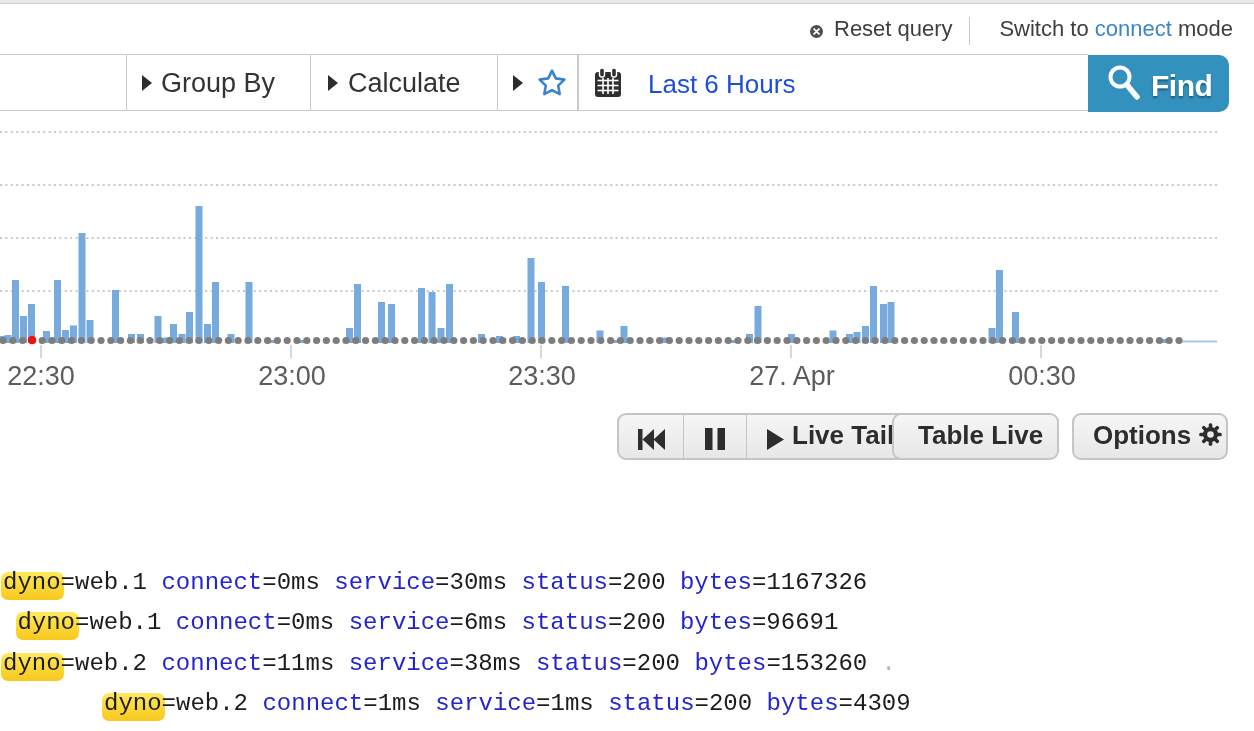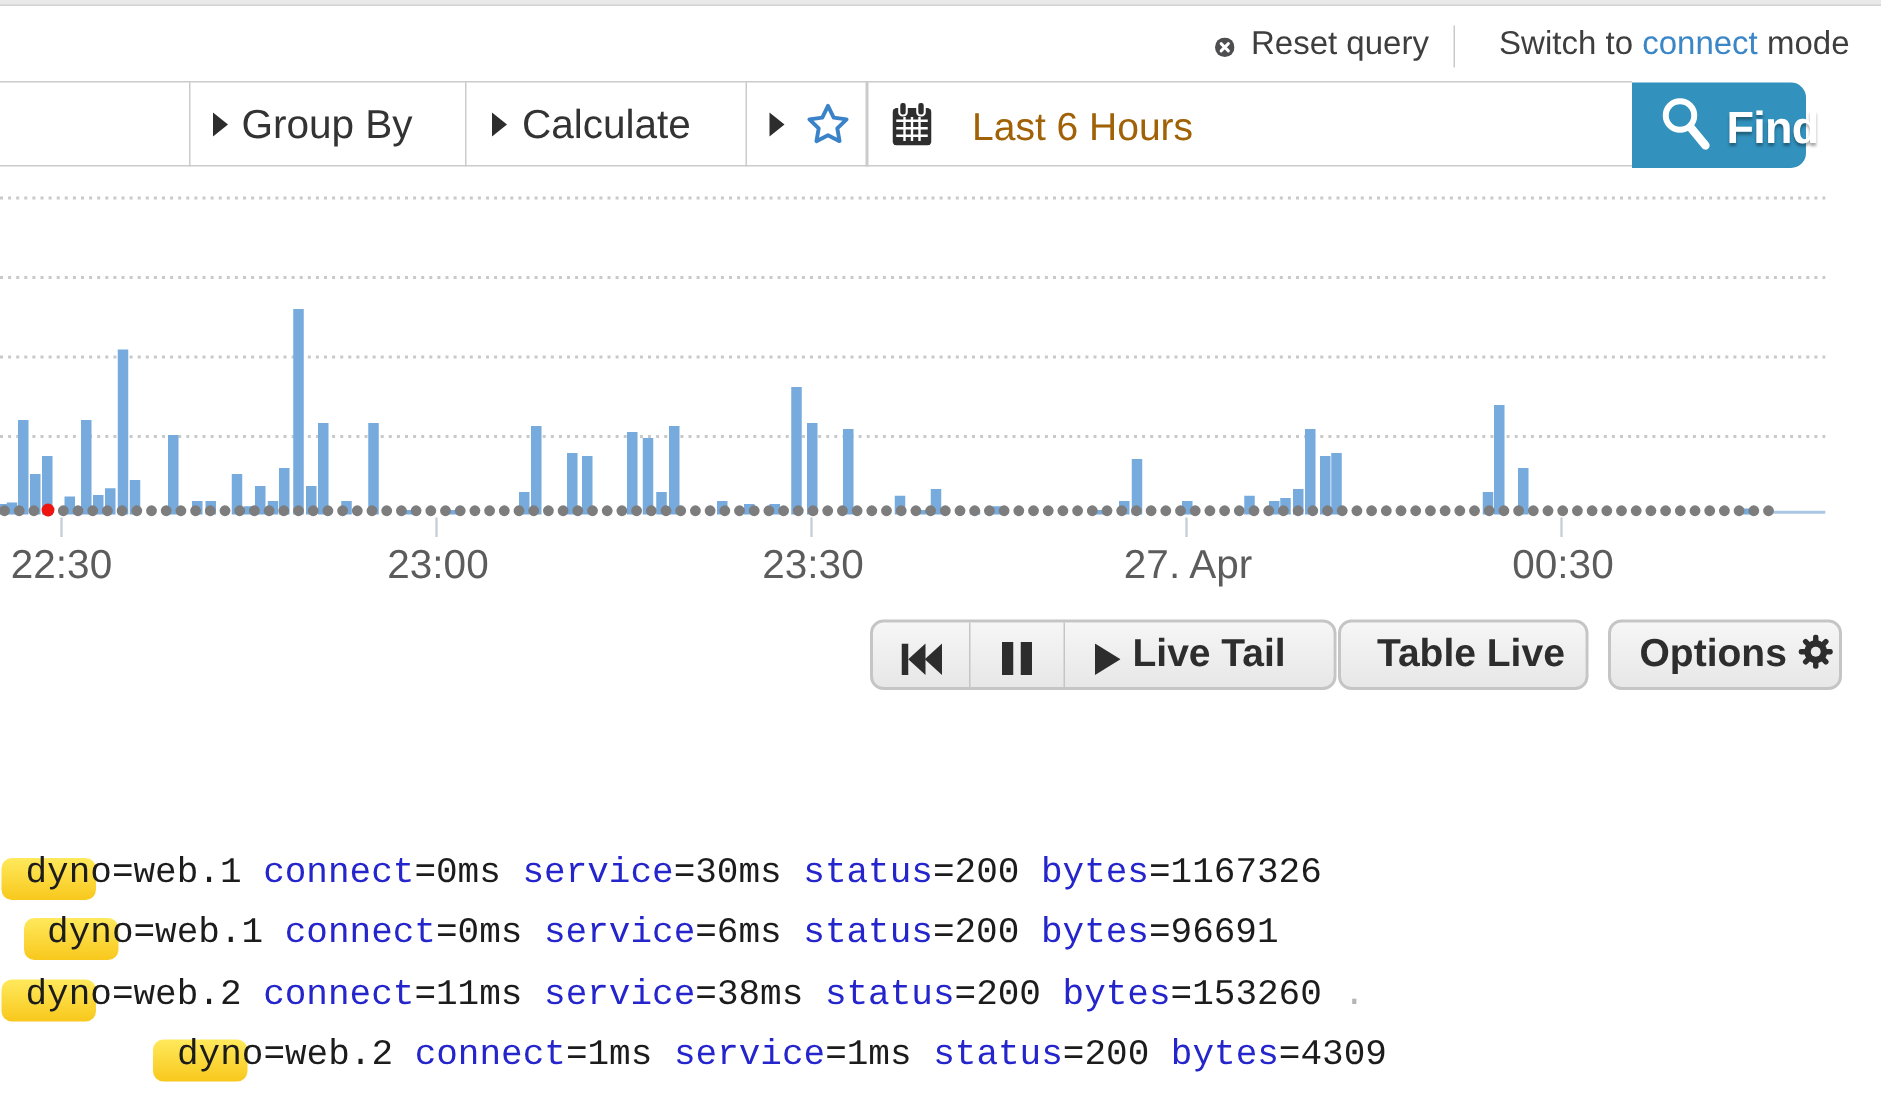--- a/index.html
+++ b/index.html
@@ -8,34 +8,34 @@
 #topstrip { left:0; top:0; width:1254px; height:4px; background:#e9e9e9; border-bottom:1px solid #d2d2d2; }
 
 #resetrow  { left:834px; top:16px; font-size:22px; color:#3e3e3e; }
 #switchrow { right:21px; top:16px; font-size:22px; color:#3e3e3e; }
 .vdiv { left:969px; top:17px; width:1px; height:28px; background:#c9c9c9; }
 a.adv { color:#3a86c7; text-decoration:none; }
 
 .tbborder { background:#cbcbcb; }
 .tbtext { font-size:27px; color:#333;text-align:center; }
 
-#find { left:1088px; top:55px; width:116px; height:57px; background:#3291bd; border-radius:0 10px 10px 0; }
+#find { left:1088px; top:55px; width:141px; height:57px; background:#3291bd; border-radius:0 10px 10px 0; }
 #find span { position:absolute; left:63px; top:14px; color:#fff; font-size:30px; letter-spacing:-0.5px; font-weight:bold; text-shadow:0 2px 2px rgba(0,0,0,0.35); }
 
 .btn { position:absolute; top:413px; height:47px; border:2px solid #c5c5c5; border-radius:9px;
        background:linear-gradient(#f6f6f6,#e7e7e7); color:#2d2d2d; font-weight:bold; font-size:26px; }
 .seg { position:absolute; top:0; bottom:0; }
 .segline { position:absolute; top:0; bottom:0; width:1px; background:#c5c5c5; }
 
 .log { position:absolute; font-family:"Liberation Mono", monospace; font-size:24px; line-height:30px; color:#1c1c1c; white-space:pre; }
 .bl { color:#2525cc; }
 .gr { color:#b5b5b5; }
 .hl { }
 .pill { position:absolute; width:63px; height:28px; border-radius:7px; background:linear-gradient(#ffe95c,#f8c81c); }
-.log { z-index:2;margin-left:14px; }
+.log { z-index:2; }
 </style></head>
 <body>
 <div class="abs" id="topstrip"></div>
 
 <div class="abs" id="resetrow">Reset query</div>
 <svg width="13" height="13" viewBox="0 0 14 14" style="position:absolute;left:810px;top:25px">
     <circle cx="7" cy="7" r="7" fill="#4e4e50"></circle>
     <path d="M4.4 4.4 L9.6 9.6 M9.6 4.4 L4.4 9.6" stroke="#fff" stroke-width="2.1" stroke-linecap="round"></path>
   </svg>
 <div class="abs vdiv"></div>
@@ -61,21 +61,21 @@
     <rect x="16.5" y="0" width="5" height="9" rx="2.2" fill="#2e2e2e" stroke="#fff" stroke-width="1.4"></rect>
     <g stroke="#fff" stroke-width="1.6">
       <line x1="2.5" y1="12.5" x2="23.5" y2="12.5"></line>
       <line x1="2.5" y1="17.5" x2="23.5" y2="17.5"></line>
       <line x1="2.5" y1="22.5" x2="23.5" y2="22.5"></line>
       <line x1="8" y1="10" x2="8" y2="26"></line>
       <line x1="13" y1="10" x2="13" y2="26"></line>
       <line x1="18" y1="10" x2="18" y2="26"></line>
     </g>
   </svg>
-<div class="abs" style="left:648px;top:69px;font-size:26px;color:#a16207">Last 6 Hours</div>
+<div class="abs" style="left:648px;top:69px;font-size:26px;color:#1d4ed8">Last 6 Hours</div>
 <div class="abs" id="find">
     <svg width="34" height="36" viewBox="0 0 34 36" style="position:absolute;left:18px;top:9px">
       <circle cx="14" cy="13" r="9.5" fill="none" stroke="#fff" stroke-width="4"></circle>
       <line x1="21.5" y1="21.5" x2="31" y2="33" stroke="#fff" stroke-width="5.5" stroke-linecap="round"></line>
     </svg>
     <span>Find</span>
   </div>
 
 <svg width="1217" height="285" style="position:absolute;left:0;top:115px">
     <line x1="0" y1="17.0" x2="1217" y2="17.0" stroke="#c9c9c9" stroke-width="2" stroke-dasharray="2 3.4"></line>
@@ -213,21 +213,21 @@
       <circle cx="1179.0" cy="225.5" r="3.6"></circle>
     </g>
     <circle cx="32" cy="225.0" r="4.3" fill="#ee1410"></circle>
     <text x="41" y="270.0" text-anchor="middle" font-family="Liberation Sans, sans-serif" font-size="27" fill="#5c5c5c">22:30</text>
     <text x="292" y="270.0" text-anchor="middle" font-family="Liberation Sans, sans-serif" font-size="27" fill="#5c5c5c">23:00</text>
     <text x="542" y="270.0" text-anchor="middle" font-family="Liberation Sans, sans-serif" font-size="27" fill="#5c5c5c">23:30</text>
     <text x="792" y="270.0" text-anchor="middle" font-family="Liberation Sans, sans-serif" font-size="27" fill="#5c5c5c">27. Apr</text>
     <text x="1042" y="270.0" text-anchor="middle" font-family="Liberation Sans, sans-serif" font-size="27" fill="#5c5c5c">00:30</text>
   </svg>
 
-<div class="btn" style="left:580px;width:311px">
+<div class="btn" style="left:617px;width:311px">
   <div class="seg" style="left:0;width:64px;">
       <div style="position:absolute;left:19px;top:11px"><svg width="27" height="21" viewBox="0 0 27 21">
           <rect x="0" y="0" width="4.5" height="21" fill="#2d2d2d"></rect>
           <path d="M16.5 10.5 L16.5 10.5 L16 10.5 L16 0 L4.5 10.5 L16 21 L16 10.5 Z" fill="#2d2d2d"></path>
           <path d="M27 0 L15.5 10.5 L27 21 Z" fill="#2d2d2d"></path>
         </svg></div>
     </div>
   <div class="segline" style="left:64px"></div>
   <div class="seg" style="left:65px;width:62px;">
       <div style="position:absolute;left:21px;top:11px"><svg width="20" height="22" viewBox="0 0 20 22">

